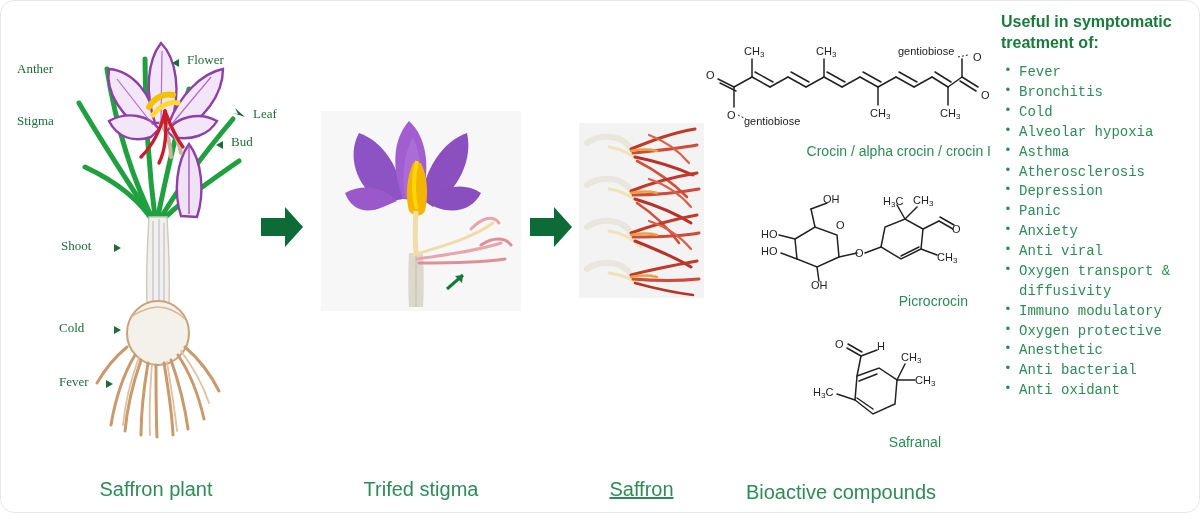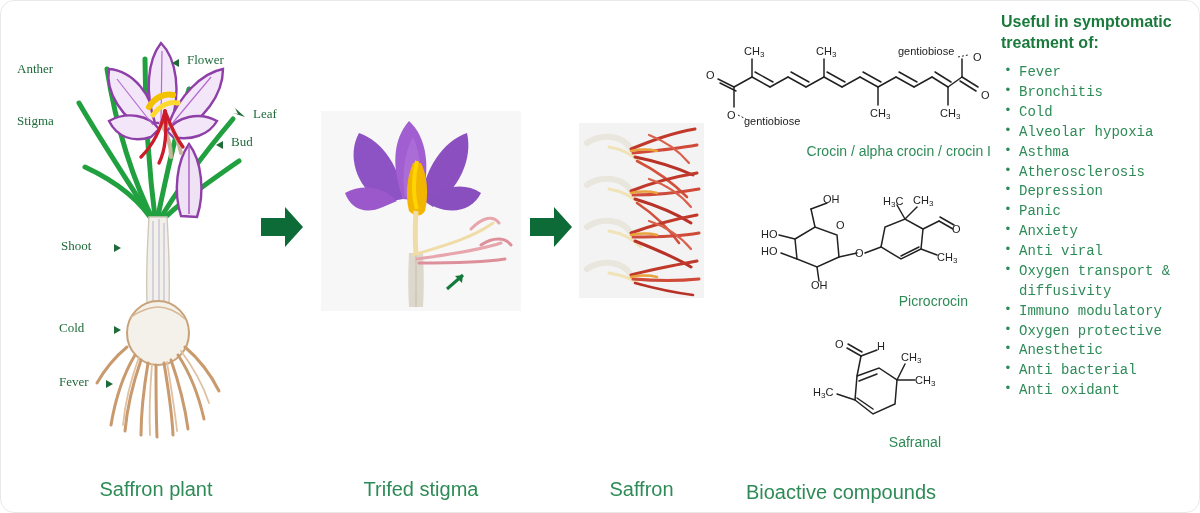--- a/index.html
+++ b/index.html
@@ -296,21 +296,21 @@
 
       <g fill="none" stroke="#e8a33d" stroke-width="2.4" stroke-linecap="round">
         <path d="M52 28 C 62 26, 70 26, 78 28"></path>
         <path d="M52 70 C 62 68, 70 68, 78 70"></path>
         <path d="M52 112 C 62 110, 70 110, 78 112"></path>
         <path d="M52 154 C 62 152, 70 152, 78 154"></path>
       </g>
     </svg>
   </div>
 
-  <div class="caption" style="left:578px; top:477px; width:125px;">Saffron</div>
+  <div class="caption" style="left:578px; top:477px; width:125px;text-decoration:underline;">Saffron</div>
 
   <div style="position:absolute; left:695px; top:32px; width:300px; height:110px;">
     <svg width="300" height="110" viewBox="0 0 300 110">
       <g stroke="#222" stroke-width="1.5" fill="none" stroke-linecap="round">
 
         <path d="M22 46 L 38 54"></path>
         <path d="M24 50 L 40 58"></path>
         <path d="M38 54 L 38 74"></path>
         <path d="M38 54 L 56 44"></path>
 

